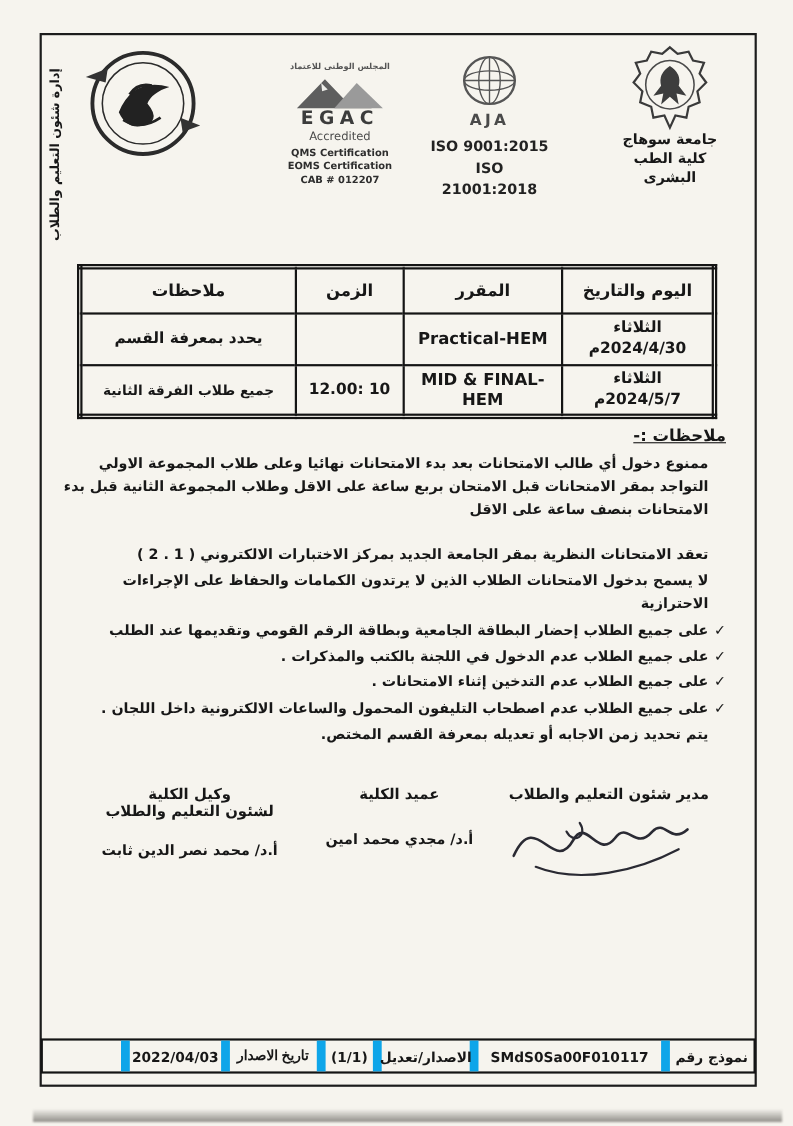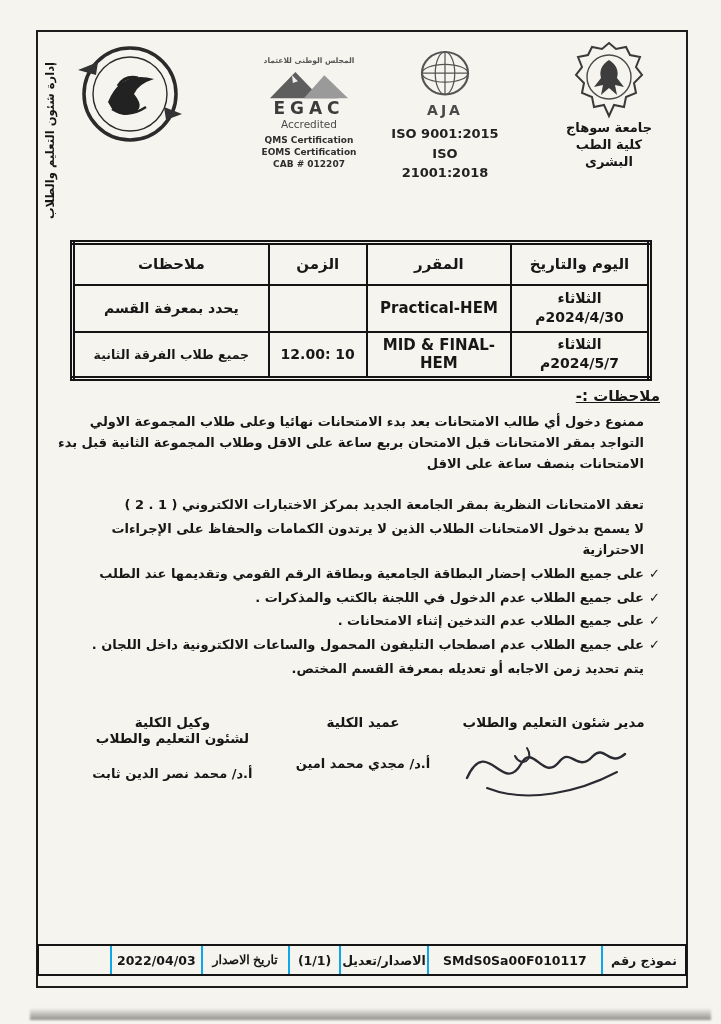--- a/index.html
+++ b/index.html
@@ -93,21 +93,21 @@
   .scribble { position:absolute; top:12px; right:18px; width:185px; height:78px; }
   
   .footer {
     position:absolute; left:-1px; right:-1px; bottom:10px; height:32px;
     border:2px solid #141414; direction:rtl; display:flex;
     font-size:12.5px; font-weight:700; align-items:stretch;
     background:transparent;
   }
   .fcell {
     display:flex; align-items:center; justify-content:center;
-    padding:0 4px; border-left:2px solid #0ea5e9; white-space:nowrap;
+    padding:0 4px; border-left:8px solid #0ea5e9; white-space:nowrap;
   }
   .fcell.code { direction:ltr; unicode-bidi:isolate; }
   .f0 { width:13%; } .f1 { width:27%; } .f2 { width:13.5%; }
   .f3 { width:8%; } .f4 { width:13.5%;font-family:Liberation Serif, serif; } .f5 { width:14%; direction:ltr; }
   .ffill { flex:1; }
   
   .scan-shadow {
     position:absolute; left:30px; right:10px; bottom:4px; height:12px;
     background:linear-gradient(to bottom, rgba(60,58,54,0), rgba(60,58,54,.55));
     filter:blur(1px); pointer-events:none;

